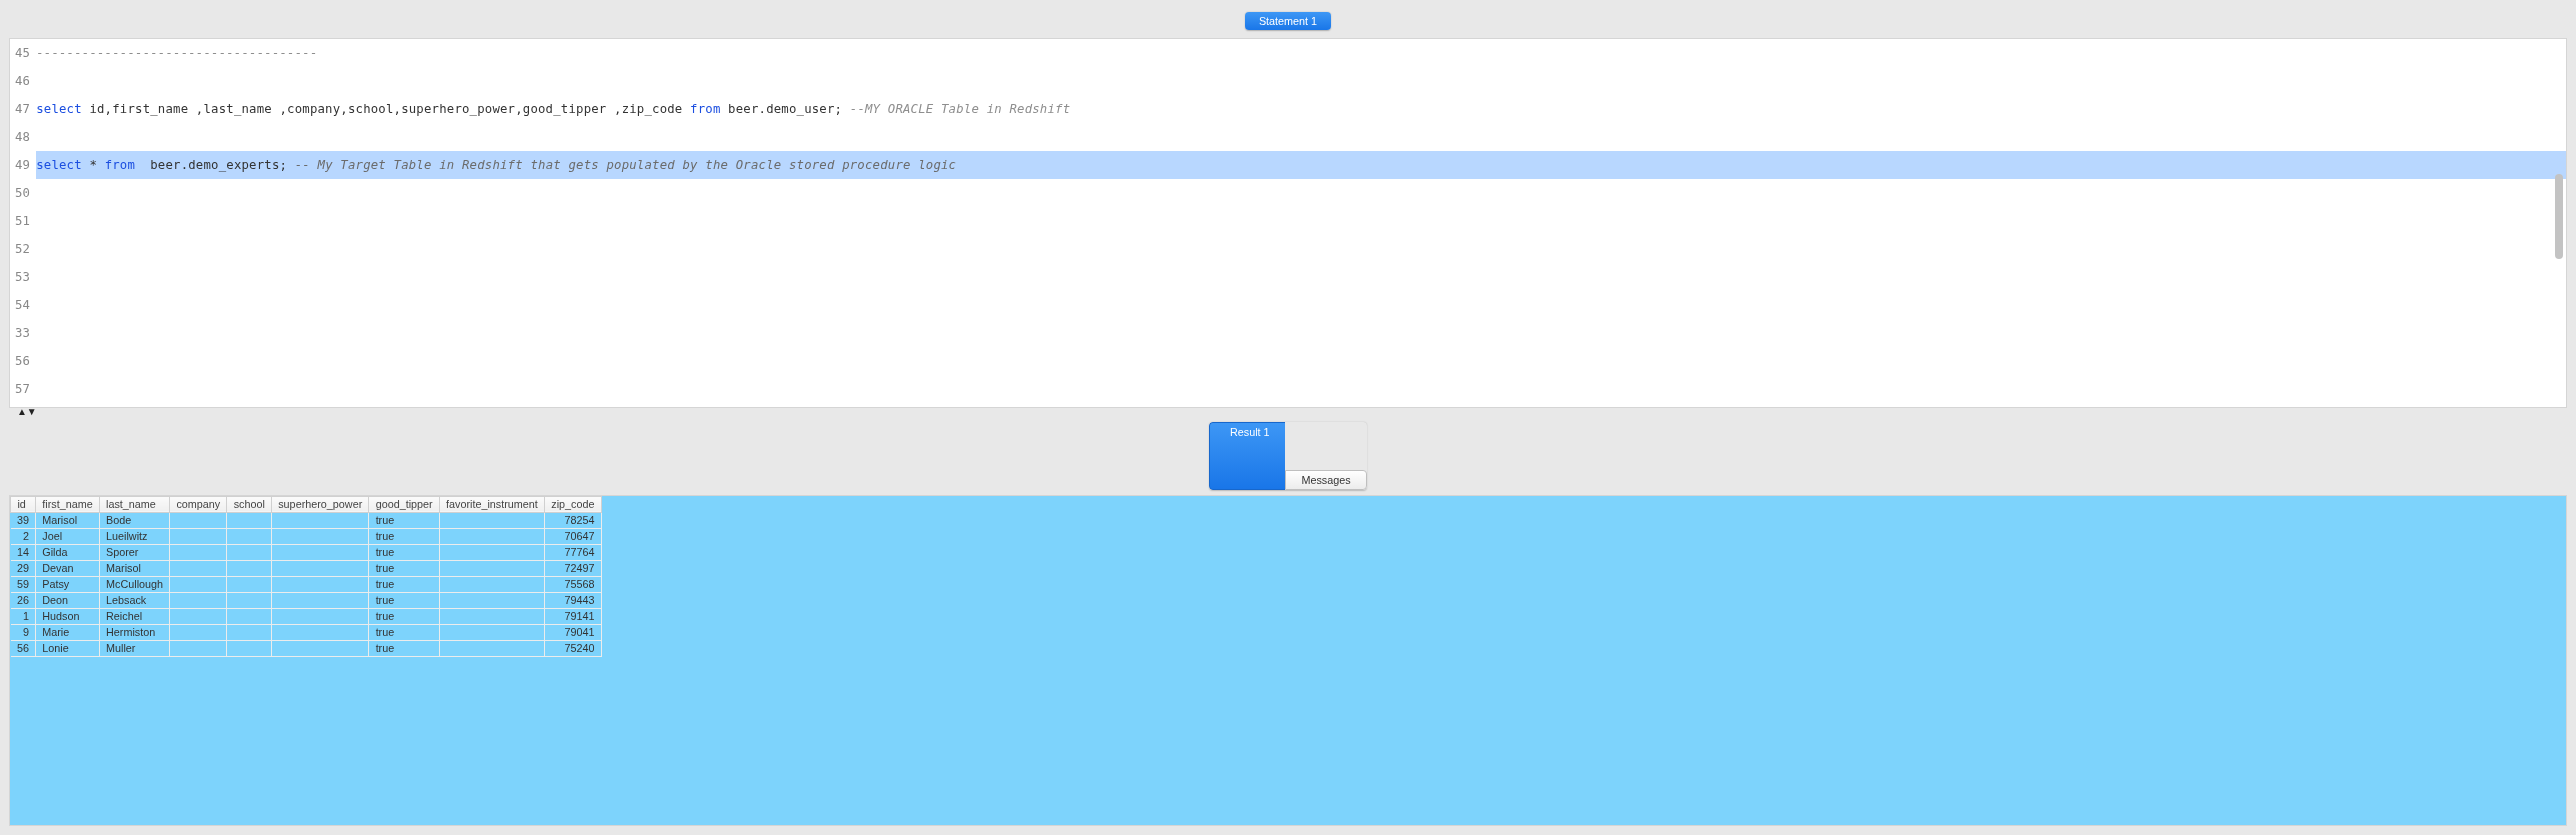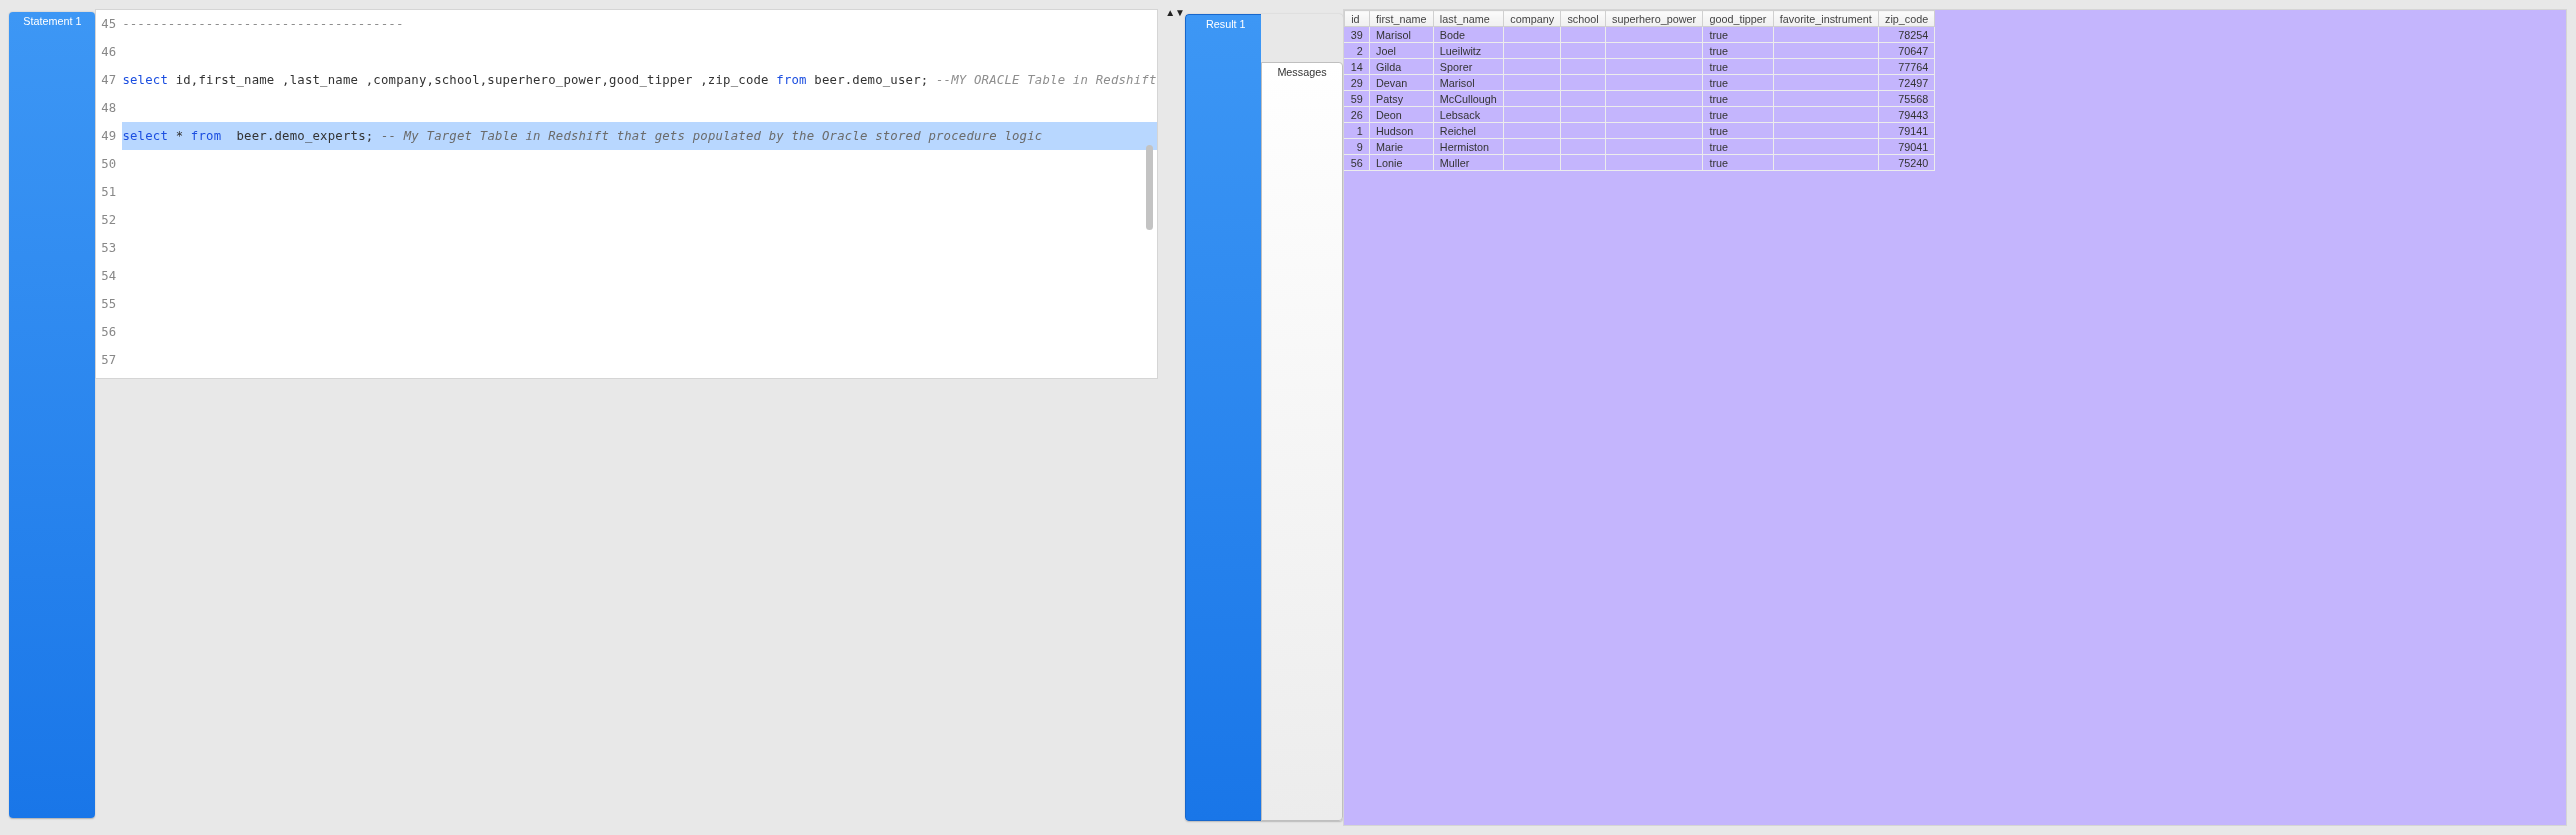--- a/index.html
+++ b/index.html
@@ -7,20 +7,21 @@
     font-family: -apple-system, BlinkMacSystemFont, "Segoe UI", sans-serif;
     font-size: 10px;
     background: #e8e8e8;
     color: #333;
     overflow: hidden;
   }
   .app {
     width: 2576px;
     height: 835px;
     display: flex;
+    flex-direction: column;
     background: #e8e8e8;
     padding: 9.2px;
   }
   .top-tabs {
     display: flex;
     justify-content: center;
     padding: 3.1px 0 7.7px 0;
     background: #e8e8e8;
   }
   .stmt-tab {
@@ -118,21 +119,21 @@
   }
   .r-tab.active {
     background: linear-gradient(#3d97f5,#1976e8);
     color: #fff;
     border-color: #1767cc;
     padding-left: 20px;
   }
   .r-tab.left { border-radius: 3.9px 0 0 3.9px; border-right: none; }
   .r-tab.right { border-radius: 0 3.9px 3.9px 0; margin-top: 48px; }
   .grid-panel {
-    background: #c4b5fd;
+    background: #7dd3fc;
     border: 0.8px solid #d5d5d5;
     overflow: auto;
     flex: 1;
   }
   table.data {
     border-collapse: collapse;
     font-size: 10.8px;
   }
   table.data th {
     background: linear-gradient(#fbfbfb,#efefef);
@@ -167,21 +168,21 @@
         <div>45</div>
         <div>46</div>
         <div>47</div>
         <div>48</div>
         <div>49</div>
         <div>50</div>
         <div>51</div>
         <div>52</div>
         <div>53</div>
         <div>54</div>
-        <div>55</div>
+        <div>33</div>
         <div>56</div>
         <div>57</div>
       </div>
     <div class="code" id="code"><div class="line"><span class="cmt">-------------------------------------</span></div><div class="line">&nbsp;</div><div class="line"><span class="kw">select</span><span> id,first_name ,last_name ,company,school,superhero_power,good_tipper ,zip_code </span><span class="kw">from</span><span> beer.demo_user; </span><span class="cmt">--MY ORACLE Table in Redshift</span></div><div class="line">&nbsp;</div><div class="line sel"><span class="kw">select</span><span> * </span><span class="kw">from</span><span>  beer.demo_experts; </span><span class="cmt">-- My Target Table in Redshift that gets populated by the Oracle stored procedure logic</span></div><div class="line">&nbsp;</div><div class="line">&nbsp;</div><div class="line">&nbsp;</div><div class="line">&nbsp;</div><div class="line">&nbsp;</div><div class="line">&nbsp;</div><div class="line">&nbsp;</div><div class="line">&nbsp;</div></div>
     <div class="editor-scroll">
       <div class="thumb"></div>
     </div>
   </div>
 
   <div class="split-grip">▲▼</div>

